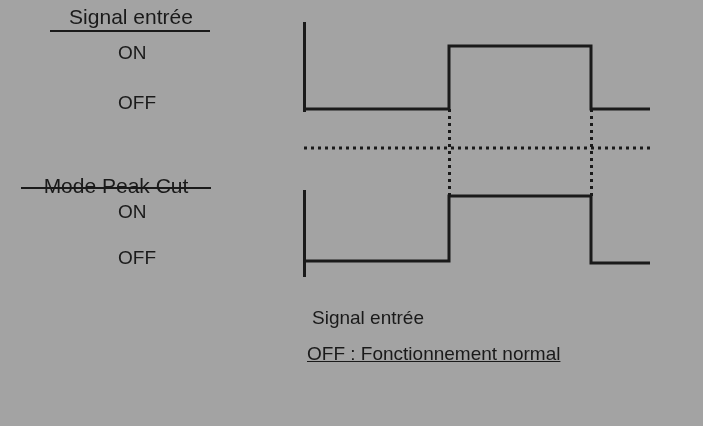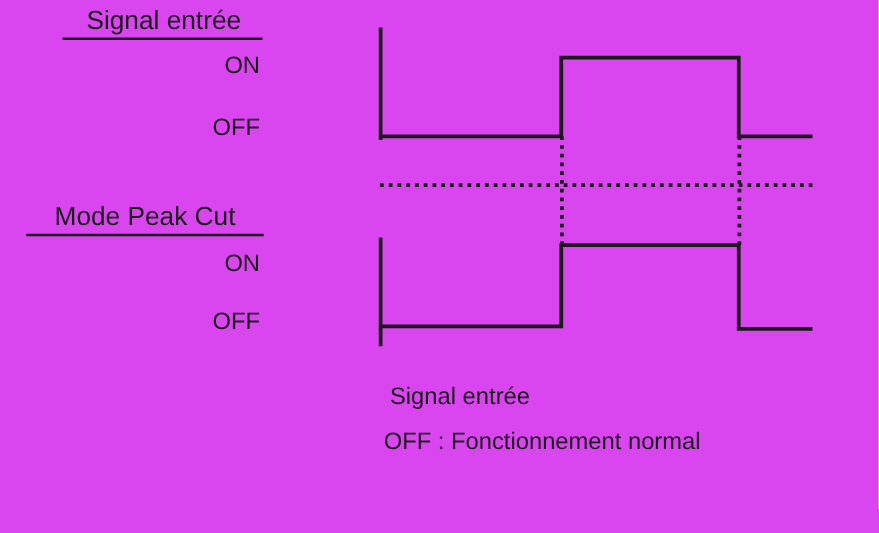--- a/index.html
+++ b/index.html
@@ -8,21 +8,21 @@
     background: #ffffff;
   }
   body {
     font-family: "Liberation Sans", sans-serif;
     color: #1a1a1a;
   }
   #page {
     position: relative;
     width: 703px;
     height: 426px;
-    background: #d946ef;
+    background: #a3a3a3;
     overflow: hidden;
   }
 
   
   .grp-title {
     position: absolute;
     font-size: 21px;
     line-height: 1;
     white-space: nowrap;
     color: #1a1a1a;
@@ -31,21 +31,21 @@
   .grp-rule {
     position: absolute;
     height: 2px;
     background: #1a1a1a;
   }
   .state-label {
     position: absolute;
     font-size: 19px;
     line-height: 1;
     white-space: nowrap;
-    text-align: right;
+    text-align: left;
     color: #1a1a1a;
   }
 
   
   #waveforms {
     position: absolute;
     left: 0;
     top: 0;
     width: 703px;
     height: 426px;
@@ -58,35 +58,35 @@
     top: 308px;
     width: 380px;
   }
   .legend-line {
     font-size: 19px;
     line-height: 1;
     white-space: nowrap;
     color: #1a1a1a;
     margin-bottom: 17px;
   }
-  .legend-line:last-child { margin-bottom: 0; }
+  .legend-line:last-child { margin-bottom: 0; text-decoration: underline; }
   .legend-line.indent { padding-left: 5px; }
 </style>
 </head>
 <body>
 
 <div id="page">
 
   <div class="grp-title" style="left:52px; top:6px; width:158px;">Signal entrée</div>
   <div class="grp-rule" style="left:50px; top:30px; width:160px;"></div>
 
   <div class="state-label" style="left:118px; top:43px; width:90px;">ON</div>
   <div class="state-label" style="left:118px; top:93px; width:90px;">OFF</div>
 
-  <div class="grp-title" style="left:22px; top:163px; width:188px;">Mode Peak Cut</div>
+  <div class="grp-title" style="left:22px; top:175px; width:188px;">Mode Peak Cut</div>
   <div class="grp-rule" style="left:21px; top:187px; width:190px;"></div>
 
   <div class="state-label" style="left:118px; top:202px; width:90px;">ON</div>
   <div class="state-label" style="left:118px; top:248px; width:90px;">OFF</div>
 
   <svg id="waveforms" viewBox="0 0 703 426">
 
     <line x1="304.5" y1="22" x2="304.5" y2="112" stroke="#1a1a1a" stroke-width="3"></line>
 
     <polyline fill="none" stroke="#1a1a1a" stroke-width="3" stroke-linecap="butt" stroke-linejoin="miter" points="304,109 449,109 449,46 591,46 591,109 650,109"></polyline>

